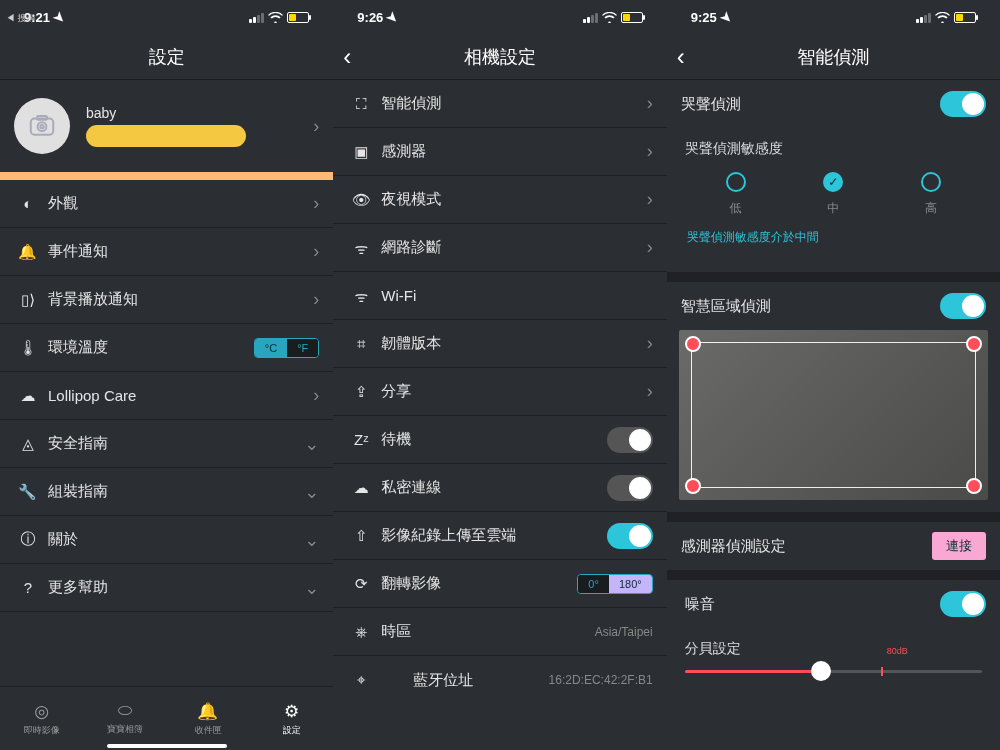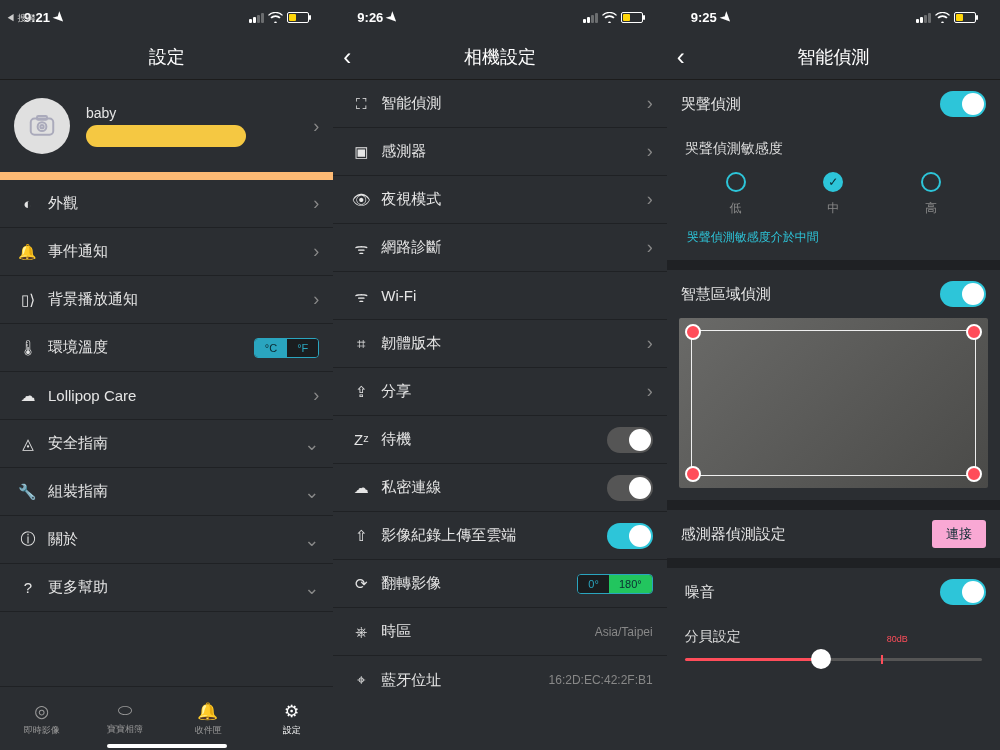--- a/index.html
+++ b/index.html
@@ -15,21 +15,21 @@
 .row { display:flex; align-items:center; padding:0 14px; height:48px; border-bottom:1px solid #1f2124; font-size:15px; color:#e5e5e5; }
 .row .icon { width:28px; display:flex; justify-content:center; color:#e5e5e5; font-size:15px;}
 .row .label { flex:1; padding-left:6px;}
 .chev { color:#888; font-size:18px;}
 .tempseg { display:flex; border:1px solid #2aa5bf; border-radius:4px; overflow:hidden; font-size:11px;}
 .tempseg div{ padding:3px 10px;}
 .tempseg .on{ background:#2aa5bf; color:#0b2b32;}
 .tempseg .off{ background:#1a1d1f; color:#2aa5bf;}
 .rotseg { display:flex; border:1px solid #2aa5bf; border-radius:4px; overflow:hidden; font-size:11px;}
 .rotseg div{ padding:3px 10px;}
-.rotseg .on{ background:#22c55e; color:#0b2b32;}
+.rotseg .on{ background:#c4b5fd; color:#0b2b32;}
 .rotseg .off{ background:#1a1d1f; color:#2aa5bf;}
 .toggle { width:46px; height:26px; border-radius:13px; position:relative; }
 .toggle.on{ background:#2dc5d9;}
 .toggle.off{ background:#555;}
 .toggle::after{ content:""; width:22px; height:22px; border-radius:50%; background:#fff; position:absolute; top:2px;}
 .toggle.on::after{ right:2px;}
 .toggle.off::after{ right:2px;}
 .value { color:#888; font-size:12px;}
 .profile { display:flex; align-items:center; padding:18px 14px; gap:16px; border-bottom:8px solid #fdba74;}
 .avatar { width:56px; height:56px; border-radius:50%; background:#e0e0e0; display:flex; align-items:center; justify-content:center;}
@@ -39,33 +39,33 @@
 .tabbar{ position:absolute; bottom:0; left:0; right:0; height:64px; background:#2b2e32; display:flex; justify-content:space-around; align-items:center; border-top:1px solid #1f2124;}
 .tab{ display:flex; flex-direction:column; align-items:center; gap:2px; font-size:9px; color:#999; flex:1;}
 .tab.active{ color:#fff;}
 .tab .ticon{ font-size:17px;}
 .indicator{ position:absolute; bottom:2px; left:50%; transform:translateX(-50%); width:120px; height:4px; border-radius:2px; background:#fff;}
 .section-gap{ height:10px; background:#1f2124;}
 .radio-row{ display:flex; justify-content:space-around; padding:10px 20px 6px;}
 .radio-item{ display:flex; flex-direction:column; align-items:center; gap:8px; font-size:12px; color:#888;}
 .radio{ width:20px; height:20px; border-radius:50%; border:2px solid #2dc5d9;}
 .radio.sel{ background:#2dc5d9; display:flex; align-items:center; justify-content:center; color:#0b2b32; font-size:12px;}
-.hint{ font-size:12px; color:#2dc5d9; padding:6px 20px 14px;}
+.hint{ font-size:12px; color:#2dc5d9; padding:6px 20px 26px;}
 .det-img{ margin:0 12px; height:170px; position:relative; background:linear-gradient(135deg,#6a6a68,#4a4a48); border-radius:2px;}
 .det-img::before{ content:""; position:absolute; inset:12px; border:1.5px solid rgba(255,255,255,.9);}
 .handle{ position:absolute; width:16px; height:16px; border-radius:50%; background:#ff4d5a; border:2px solid #fff;}
 .h1{ top:6px; left:6px;} .h2{ top:6px; right:6px;} .h3{ bottom:6px; left:6px;} .h4{ bottom:6px; right:6px;}
 .btn-connect{ background:#f9a8d4; color:#0b2b32; padding:5px 14px; border-radius:3px; font-size:13px;}
 .slider-wrap{ padding:8px 18px 16px; position:relative;}
 .slider-track{ height:3px; border-radius:2px; background:linear-gradient(to right,#ff4d5a 0%,#ff4d5a 46%,#555 46%,#555 100%); position:relative;}
 .slider-thumb{ width:20px; height:20px; border-radius:50%; background:#fff; position:absolute; top:-9px; left:46%; transform:translateX(-50%);}
 .slider-mark{ position:absolute; left:66%; top:-16px; font-size:9px; color:#ff4d5a;}
 .slider-tick{ position:absolute; left:66%; top:-3px; width:2px; height:9px; background:#ff4d5a;}
 .sub{ font-size:14px; padding:12px 18px 4px; color:#ddd;}
-.row.noborder{ border-bottom:none;}
+.row.noborder{ border-bottom:none;gap:32px;}
 .battery{ width:22px; height:11px; border:1px solid #fff; border-radius:2px; position:relative;}
 .battery::after{ content:""; width:2px; height:5px; background:#fff; position:absolute; right:-3px; top:2px; border-radius:1px;}
 .battery .fill{ position:absolute; left:1px; top:1px; bottom:1px; width:35%; background:#ffd60a; border-radius:1px;}
 .sig{ display:inline-flex; align-items:flex-end; gap:1px;}
 .sig span{ width:3px; background:#fff; border-radius:1px;}
 .sig span:nth-child(1){height:4px;} .sig span:nth-child(2){height:6px;} .sig span:nth-child(3){height:8px;opacity:.3;} .sig span:nth-child(4){height:10px;opacity:.3;}
 .loc-arrow{ display:inline-block; transform:rotate(45deg);}
 svg{ display:block;}
 </style>
 </head>

